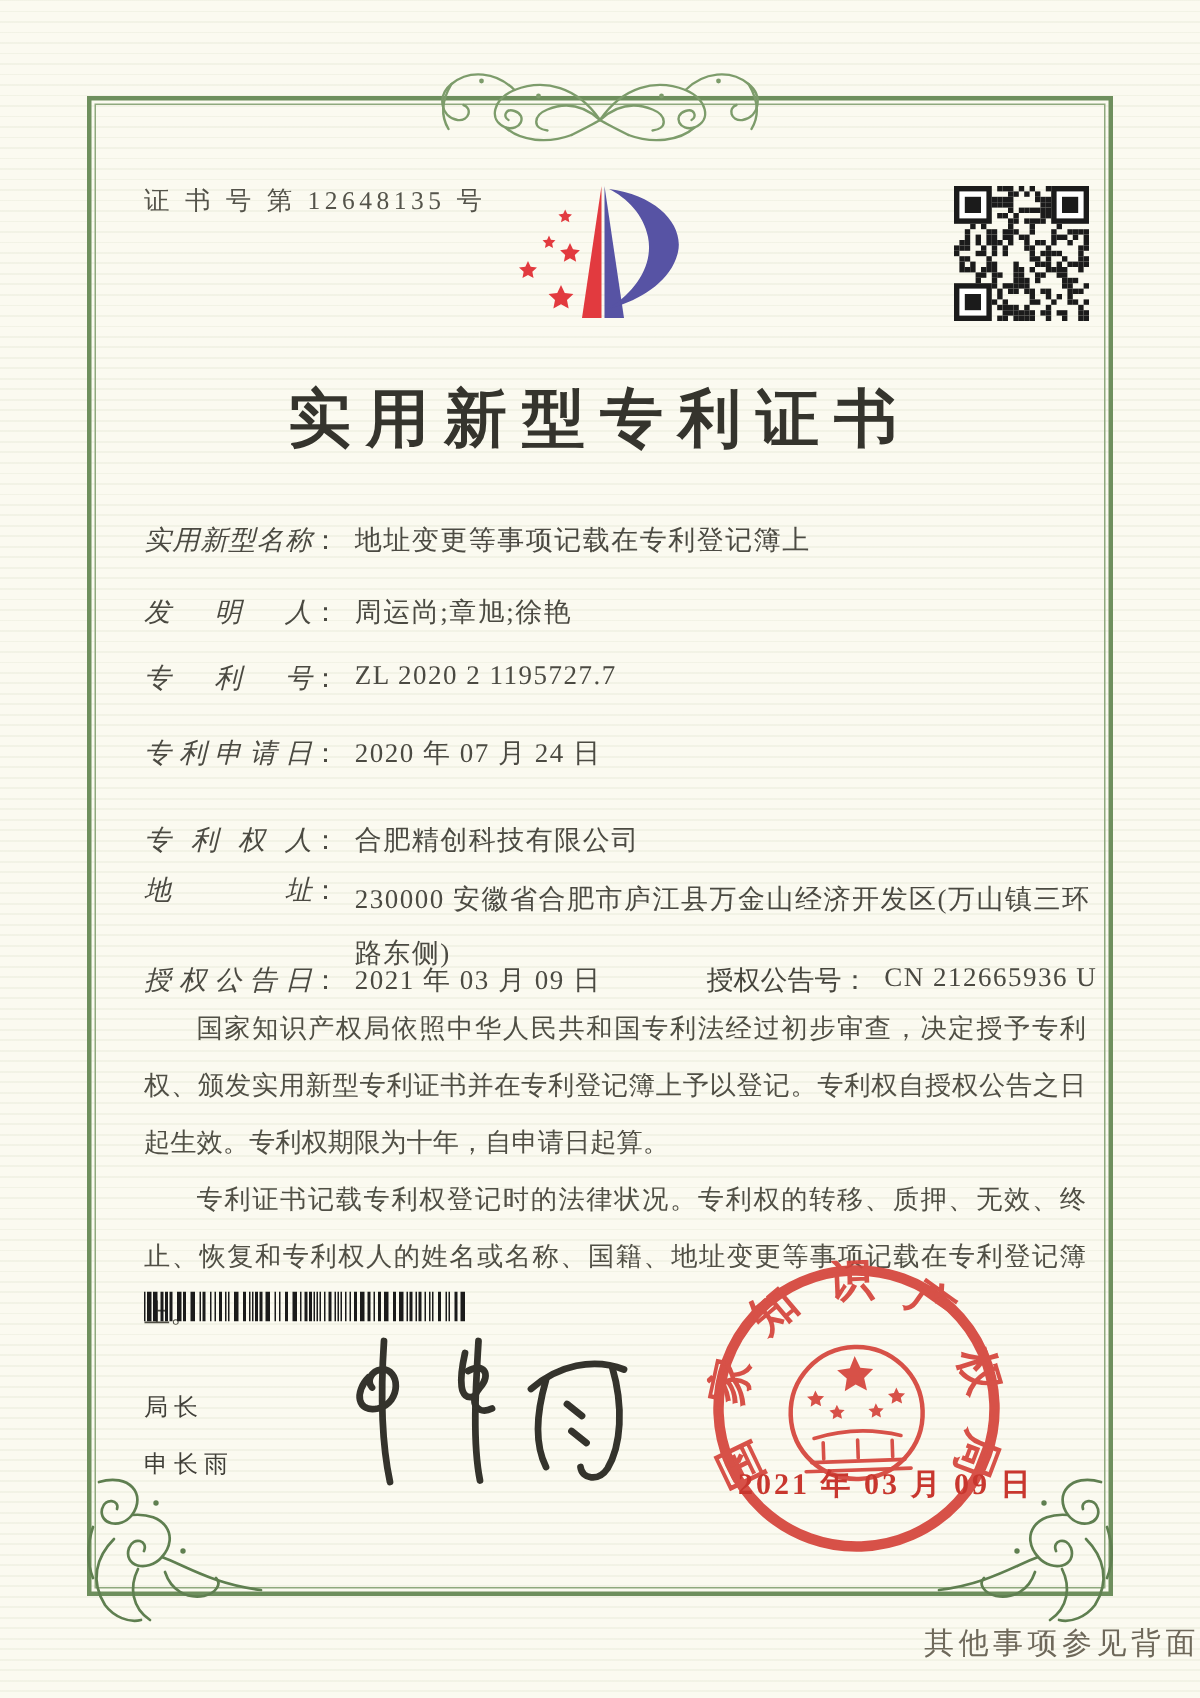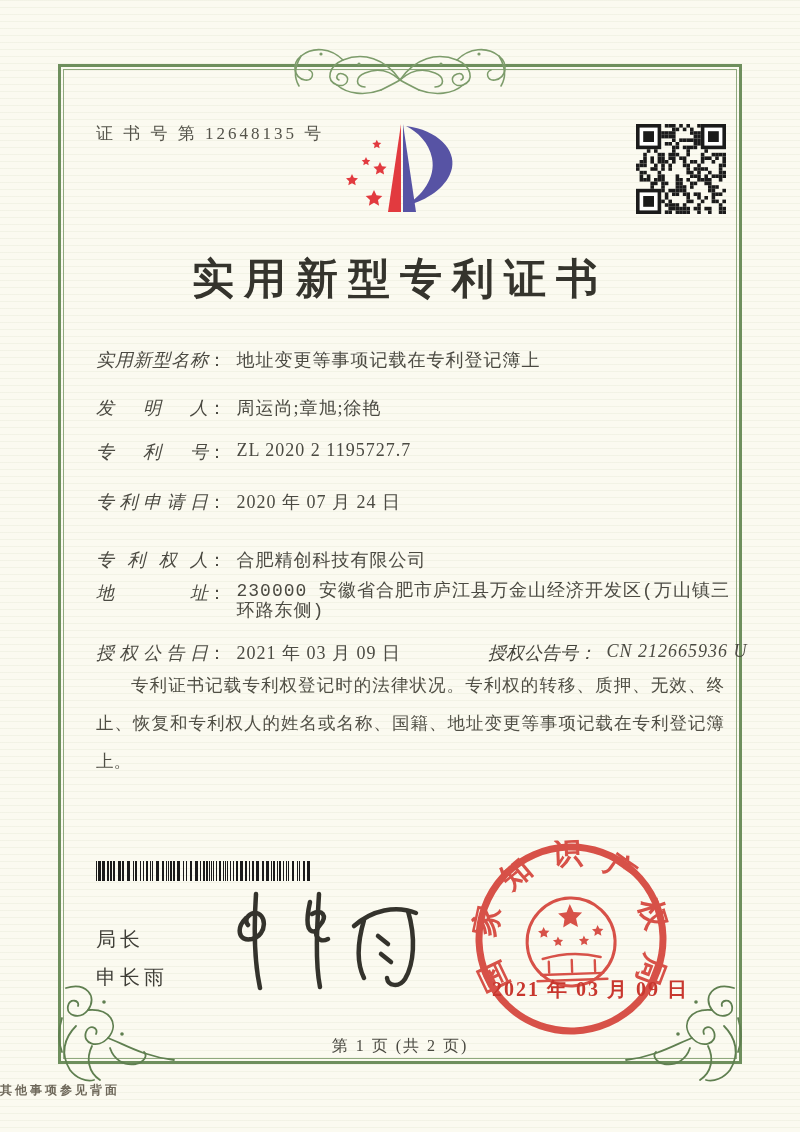--- a/index.html
+++ b/index.html
@@ -23,37 +23,37 @@
   .qr{ position:absolute; left:636px; top:124px; }
   .title{ position:absolute; left:0; top:251px; width:100%; text-align:center;
     font-size:42px; font-weight:600; letter-spacing:10px; color:#35342d; }
   .fields{ position:absolute; left:96px; top:0; width:640px; font-size:18px; }
   .frow{ position:absolute; left:0; white-space:nowrap; }
   .lbl{ display:inline-block; width:112px; text-align:justify; text-align-last:justify;
     vertical-align:top; color:#4b4a42;font-style:italic; }
   .colon{ display:inline-block; vertical-align:top; color:#4b4a42; }
   .val{ display:inline-block; margin-left:6px; vertical-align:top; color:#4b4a42;
     letter-spacing:1px; }
-  .val.wrap{ white-space:normal; width:498px; line-height:20px;font-family:Liberation Mono, monospace; }
-  .pair2{ position:absolute; left:392px; top:0;font-style:italic; }
+  .val.wrap{ white-space:normal; width:498px; line-height:36px; }
+  .pair2{ position:absolute; left:375px; top:0; }
   .body-text{ position:absolute; left:96px; top:666px; width:628px;
     font-size:17.5px; line-height:38px; color:#504f45; text-align:justify; }
   .body-text p{ text-indent:2em; }
   .barcode{ position:absolute; left:96px; top:861px; }
-  .signer{ position:absolute; left:96px; top:920px; font-size:20px;
+  .signer{ position:absolute; left:96px; top:920px; font-size:16px;
     letter-spacing:4px; color:#403f38; line-height:38px; }
   .signature{ position:absolute; left:222px; top:882px; }
   .seal{ position:absolute; left:472px; top:840px; opacity:0.93;
     transform:rotate(-2deg); }
   .seal-date{ position:absolute; left:492px; top:976px; font-size:20px;
     font-weight:bold; letter-spacing:2px; color:#c8372e; }
   .page-no{ position:absolute; left:0; top:1036px; width:100%; text-align:center;
     font-size:16px; letter-spacing:2px; color:#4b4a42; }
-  .back-note{ position:absolute; left:0; top:1082px; width:100%; text-align:left;
-    font-size:12px; letter-spacing:3px; color:#6e685a;font-weight:bold; }
+  .back-note{ position:absolute; left:0; top:1082px; width:100%; text-align:right;
+    font-size:20px; letter-spacing:3px; color:#6e685a; }
 </style>
 </head>
 <body>
 
 <div class="paper">
 
   <div class="frame">
     <div class="frame-inner"></div>
   </div>
 
@@ -393,20 +393,21 @@
       <span class="lbl">授权公告日</span><span class="colon">：</span>
       <span class="val">2021 年 03 月 09 日</span>
       <span class="pair2">
         <span>授权公告号</span><span class="colon">：</span>
         <span class="val">CN 212665936 U</span>
       </span>
     </div>
   </div>
 
   <div class="body-text">
+    <p>国家知识产权局依照中华人民共和国专利法经过初步审查，决定授予专利权、颁发实用新型专利证书并在专利登记簿上予以登记。专利权自授权公告之日起生效。专利权期限为十年，自申请日起算。</p>
     <p>专利证书记载专利权登记时的法律状况。专利权的转移、质押、无效、终止、恢复和专利权人的姓名或名称、国籍、地址变更等事项记载在专利登记簿上。</p>
   </div>
 
   <svg class="barcode" width="215" height="20" viewBox="0 0 215 20">
       <rect x="0" y="0" width="1" height="20" fill="#1b1b1b"></rect>
       <rect x="2" y="0" width="3" height="20" fill="#1b1b1b"></rect>
       <rect x="6" y="0" width="3" height="20" fill="#1b1b1b"></rect>
       <rect x="11" y="0" width="2" height="20" fill="#1b1b1b"></rect>
       <rect x="14" y="0" width="2" height="20" fill="#1b1b1b"></rect>
       <rect x="17" y="0" width="2" height="20" fill="#1b1b1b"></rect>
@@ -506,16 +507,15 @@
         <path d="M76,121 L76,132"></path>
         <path d="M99,120 L99,132"></path>
         <path d="M122,121 L122,132"></path>
         <path d="M68,134 L130,134"></path>
         <path d="M64,140 L134,140"></path>
       </g>
     </g>
   </svg>
   <div class="seal-date">2021 年 03 月 09 日</div>
 
-  <div class="page-no">第 1 页 (共 2 页)</div>
   <div class="back-note">其他事项参见背面</div>
 
 </div>
 
 </body></html>

